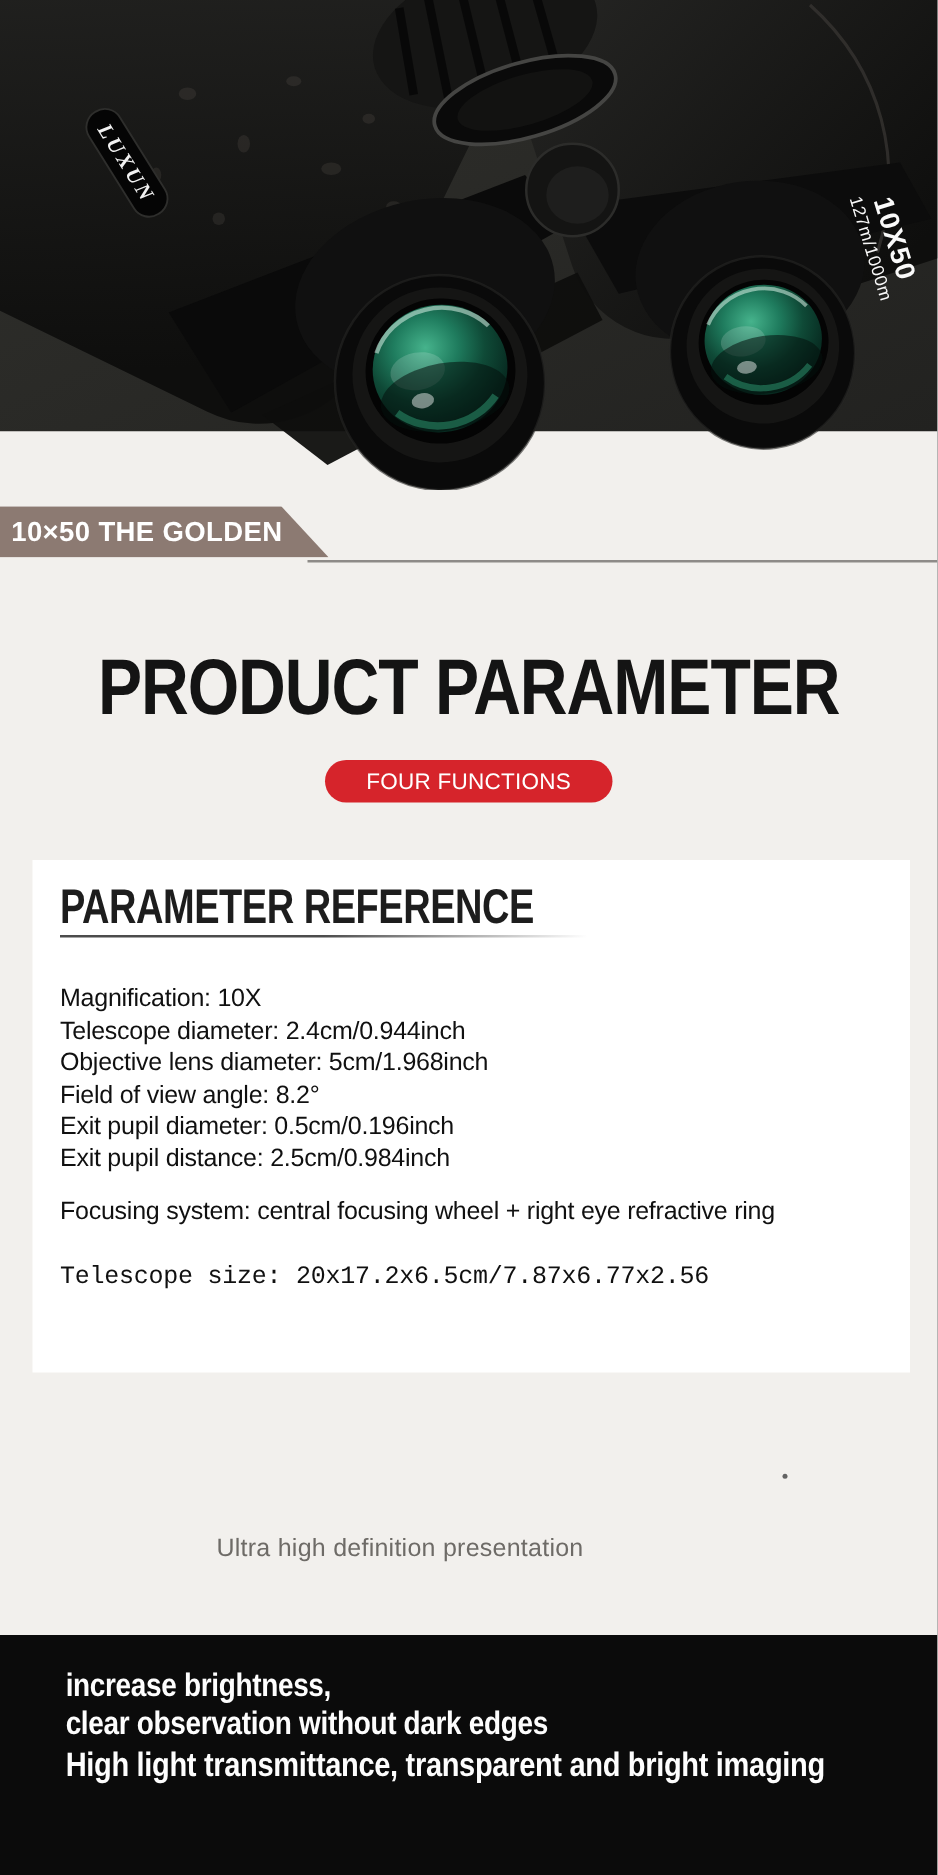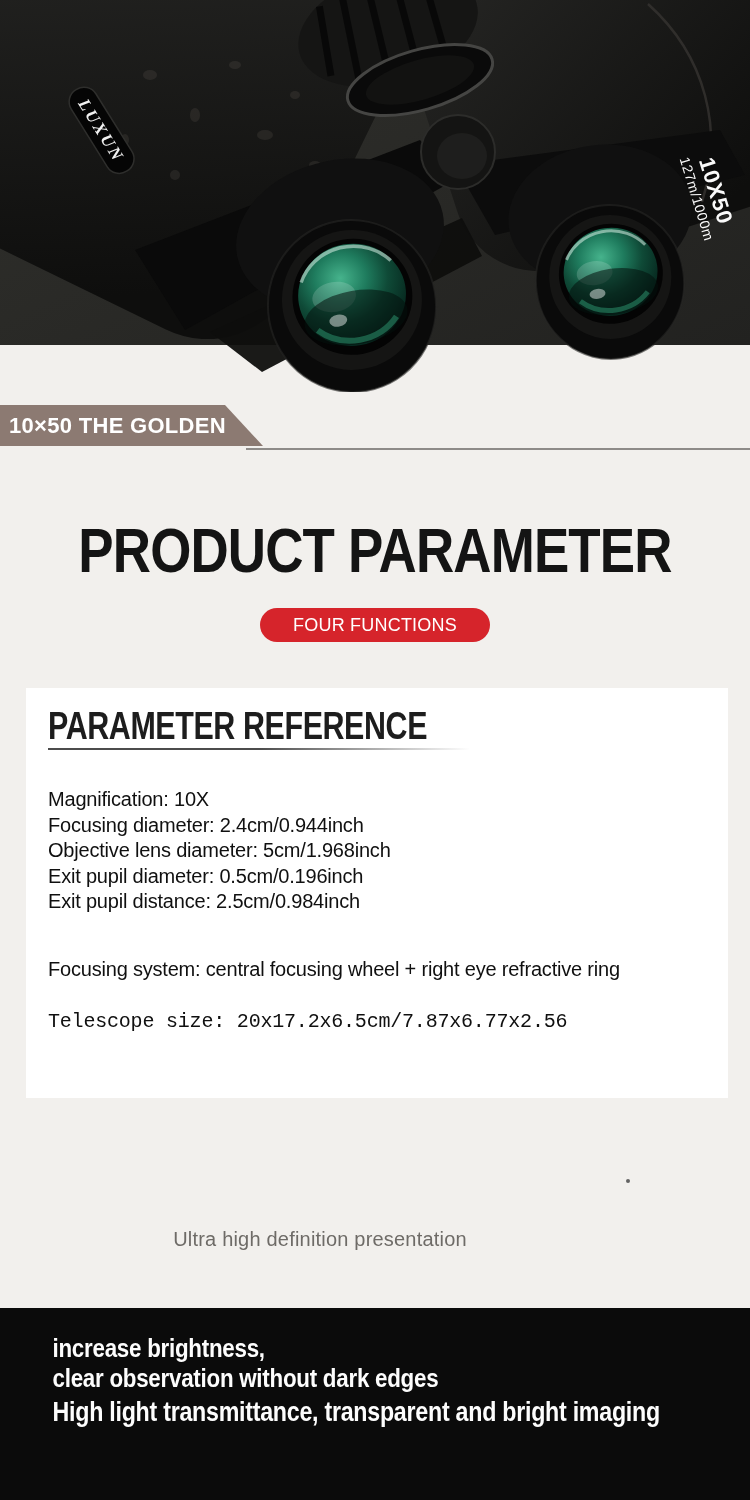--- a/index.html
+++ b/index.html
@@ -187,22 +187,23 @@
   <div class="banner">10×50 THE GOLDEN RATIO</div>
 
   <div class="main-title">PRODUCT PARAMETER</div>
   <div class="badge">FOUR FUNCTIONS</div>
 
   <div class="card">
     <div class="card-title">PARAMETER REFERENCE</div>
     <div class="card-underline"></div>
     <div class="specs">
       <div class="spec-line">Magnification: 10X</div>
-      <div class="spec-line">Focusing diameter: 2.4cm/0.944inch</div>
+      <div class="spec-line">Telescope diameter: 2.4cm/0.944inch</div>
       <div class="spec-line">Objective lens diameter: 5cm/1.968inch</div>
+      <div class="spec-line">Field of view angle: 8.2°</div>
       <div class="spec-line">Exit pupil diameter: 0.5cm/0.196inch</div>
       <div class="spec-line">Exit pupil distance: 2.5cm/0.984inch</div>
     </div>
     <div class="focusing">Focusing system: central focusing wheel + right eye refractive ring</div>
     <div class="telescope">Telescope size: 20x17.2x6.5cm/7.87x6.77x2.56</div>
   </div>
 
   <div class="speck"></div>
 
   <div class="footnote">Ultra high definition presentation</div>

